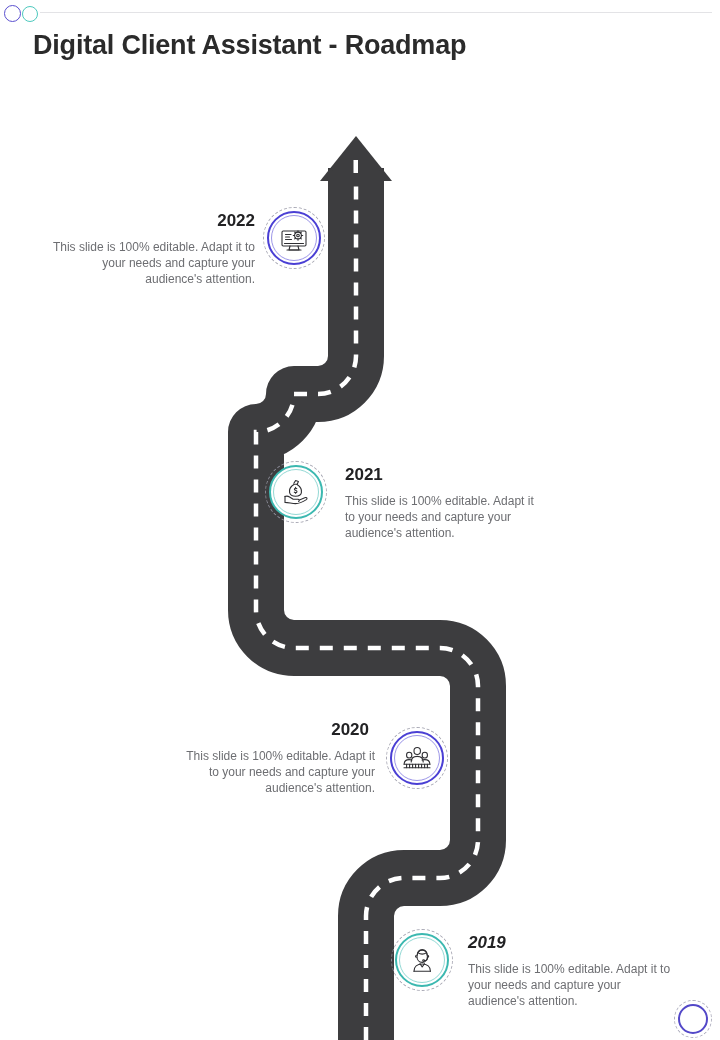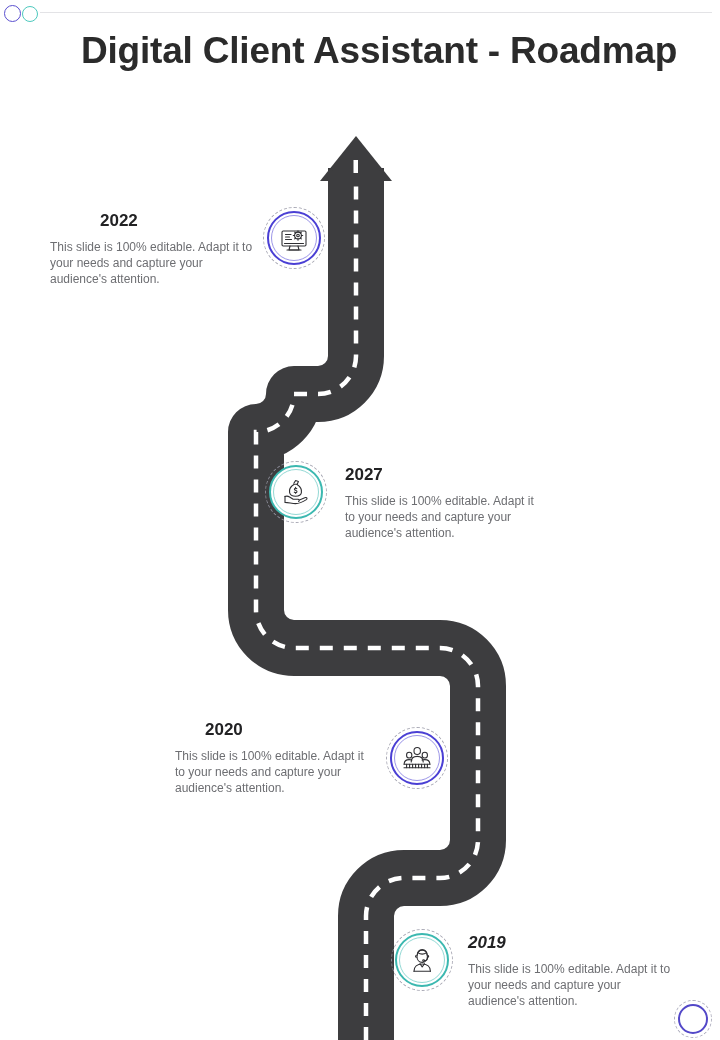--- a/index.html
+++ b/index.html
@@ -49,26 +49,25 @@
   .deco-dot-2 {
     left: 18px; top: 1px;
     width: 16px; height: 16px;
     border: 1.4px solid #4ec9be;
   }
 
   .page-title {
     position: absolute;
     left: 33px;
     top: 30px;
-    font-size: 37px;
+    font-size: 27px;
     font-weight: bold;
     color: #2b2b2b;
     letter-spacing: -0.2px;
     white-space: nowrap;
-    margin-left: 48px;
   }
 
   
   #road-layer {
     position: absolute;
     left: 0; top: 0;
     width: 720px;
     height: 1040px;
   }
 
@@ -124,21 +123,21 @@
     white-space: nowrap;
   }
 
   .ms-body {
     position: absolute;
     font-size: 12px;
     line-height: 16px;
     color: #6d6e72;
   }
 
-  .align-right  { }
+  .align-right  { text-align: right; }
   .align-left   { text-align: left; }
 
   
   .deco-ring-br {
     position: absolute;
     right: 12px;
     bottom: 6px;
     width: 30px;
     height: 30px;
     border-radius: 50%;
@@ -246,21 +245,21 @@
           <path d="M18.8 14.6 C18.3 14.1 16.9 14 16.5 14.9 C16.1 15.8 17.3 16.1 17.9 16.4
                    C18.5 16.7 19.3 17.2 18.8 18.1 C18.3 18.9 16.9 18.8 16.3 18.2"></path>
           <path d="M17.6 13.4 L17.6 14.1 M17.6 18.6 L17.6 19.3"></path>
           <path d="M7 22.5 C8.6 21.8 10.2 22.1 11.6 23 L15.2 25.3 L20 25.3
                    C21.2 25.3 21.7 26.9 20.6 27.5"></path>
           <path d="M7 22.4 L7 28.4 C10.5 28.4 14 29.6 17.6 29.6 C21 29.6 24.6 28 28.4 25.6
                    C29.6 24.8 28.8 23.1 27.4 23.6 L21.4 25.9"></path>
         </svg>
       </span>
     </div>
-    <div class="ms-year align-left" style="left:345px; top:465px; width:180px;">2027</div>
+    <div class="ms-year align-left" style="left:345px; top:465px; width:180px;">2021</div>
     <div class="ms-body align-left" style="left:345px; top:493px; width:200px;">This slide is 100% editable. Adapt it to your needs and capture your audience's attention.</div>
   </div>
 
   <div class="milestone">
     <div class="badge purple" style="left:386px; top:727px;">
       <span class="ring-dashed"></span>
       <span class="ring-solid"></span>
       <span class="ring-inner"></span>
       <span class="glyph">
         <svg viewBox="0 0 36 36" fill="none" stroke="#2f2f33" stroke-width="1.1" stroke-linecap="round" stroke-linejoin="round">
@@ -275,21 +274,21 @@
           <path d="M30.8 24 C30.8 21.2 29.2 19.6 25.8 19.6 C24.7 19.6 23.8 19.8 23.1 20.1"></path>
 
           <path d="M5 24.2 L31 24.2"></path>
           <path d="M7.6 24.2 L7.6 27.6 M10.6 24.2 L10.6 27.6 M13.6 24.2 L13.6 27.6
                    M16.6 24.2 L16.6 27.6 M19.6 24.2 L19.6 27.6 M22.6 24.2 L22.6 27.6
                    M25.6 24.2 L25.6 27.6 M28.4 24.2 L28.4 27.6"></path>
           <path d="M5 27.8 L31 27.8"></path>
         </svg>
       </span>
     </div>
-    <div class="ms-year align-right" style="left:205px; top:720px; width:155px;">2020</div>
+    <div class="ms-year align-right" style="left:214px; top:720px; width:155px;">2020</div>
     <div class="ms-body align-right" style="left:175px; top:748px; width:200px;">This slide is 100% editable. Adapt it to your needs and capture your audience's attention.</div>
   </div>
 
   <div class="milestone">
     <div class="badge teal" style="left:391px; top:929px;">
       <span class="ring-dashed"></span>
       <span class="ring-solid"></span>
       <span class="ring-inner"></span>
       <span class="glyph">
         <svg viewBox="0 0 36 36" fill="none" stroke="#2f2f33" stroke-width="1.1" stroke-linecap="round" stroke-linejoin="round">

